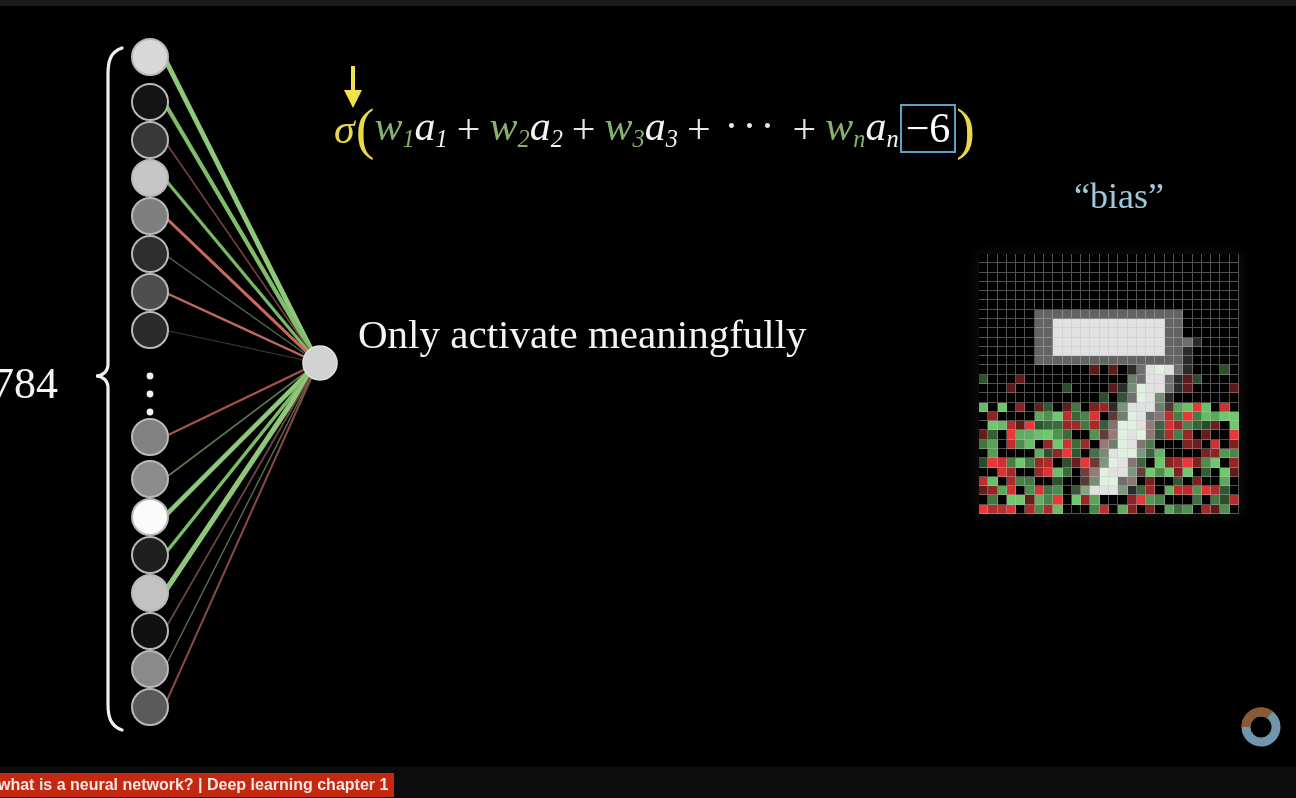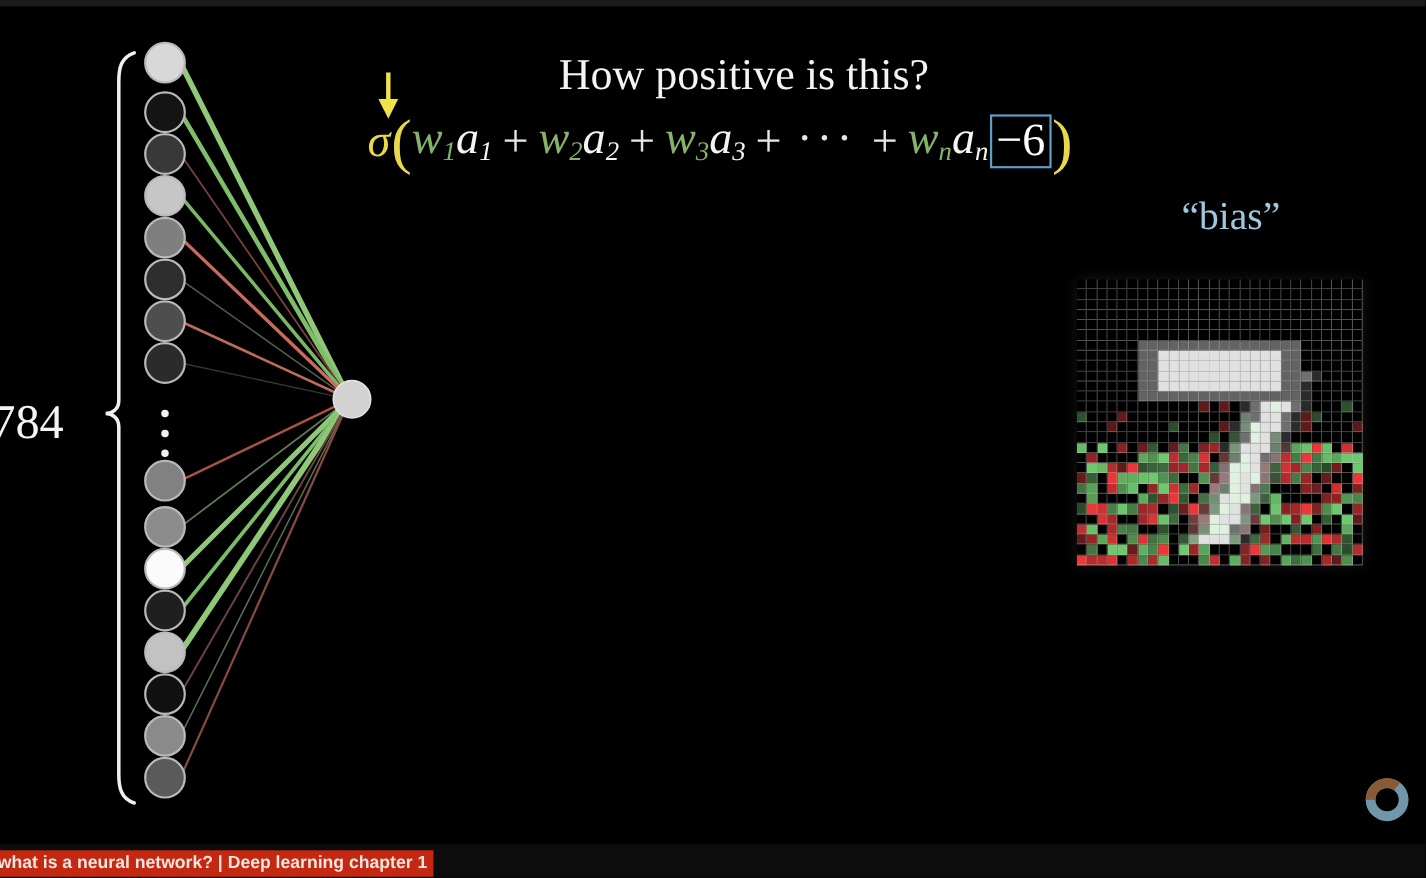--- a/index.html
+++ b/index.html
@@ -244,40 +244,40 @@
           <circle cx="150" cy="388" r="3.4" fill="#f0f0f0"></circle>
           <circle cx="150" cy="406" r="3.4" fill="#f0f0f0"></circle>
         </g>
     </svg>
 
     <svg style="position:absolute;left:336px;top:58px;width:36px;height:46px">
       <line x1="17" y1="2" x2="17" y2="30" stroke="#f2e24a" stroke-width="4"></line>
       <polygon points="17,44 8,26 26,26" fill="#f2e24a"></polygon>
     </svg>
 
-    <div class="serif lbl-question">How positive is this?</div>
 
     <div class="serif formula">
       <span class="sigma">σ</span>
       <span class="paren">(</span>
       <span><span class="w">w<sub>1</sub></span><span class="a">a<sub>1</sub></span></span>
       <span class="op">+</span>
       <span><span class="w">w<sub>2</sub></span><span class="a">a<sub>2</sub></span></span>
       <span class="op">+</span>
       <span><span class="w">w<sub>3</sub></span><span class="a">a<sub>3</sub></span></span>
       <span class="op">+</span>
       <span class="dots">···</span>
       <span class="op">+</span>
       <span><span class="w">w<sub>n</sub></span><span class="a">a<sub>n</sub></span></span>
       <span class="bias-box">−6</span>
       <span class="paren">)</span>
     </div>
 
     <div class="serif lbl-bias">“bias”</div>
 
+    <div class="serif lbl-only1">Only activate meaningfully</div>
 
     <div class="serif lbl-784">784</div>
 
     <div class="pixel-panel">
       <div class="pixel-grid" id="pixel-grid">
           <div style="background: rgb(0, 0, 0);"></div>
           <div style="background: rgb(0, 0, 0);"></div>
           <div style="background: rgb(0, 0, 0);"></div>
           <div style="background: rgb(0, 0, 0);"></div>
           <div style="background: rgb(0, 0, 0);"></div>

